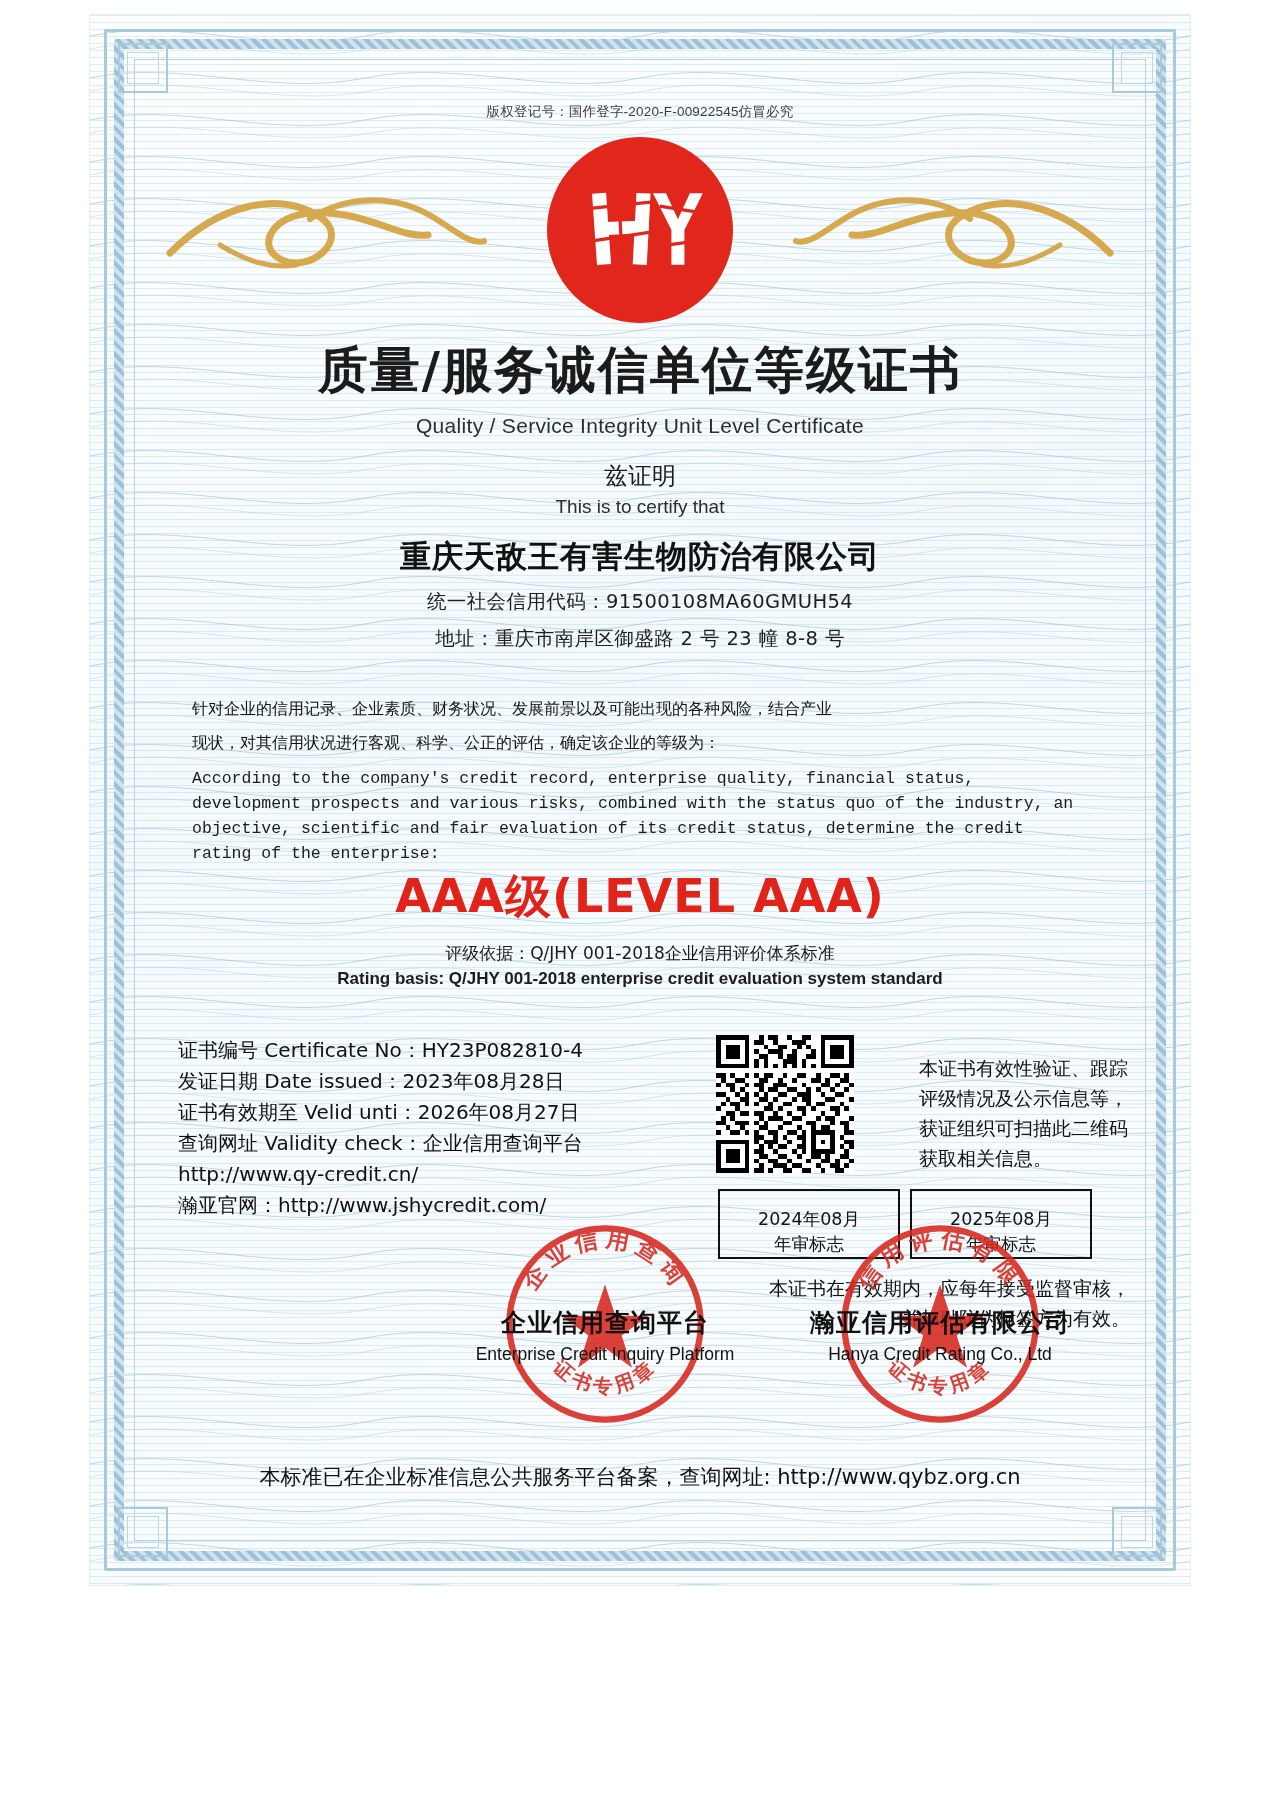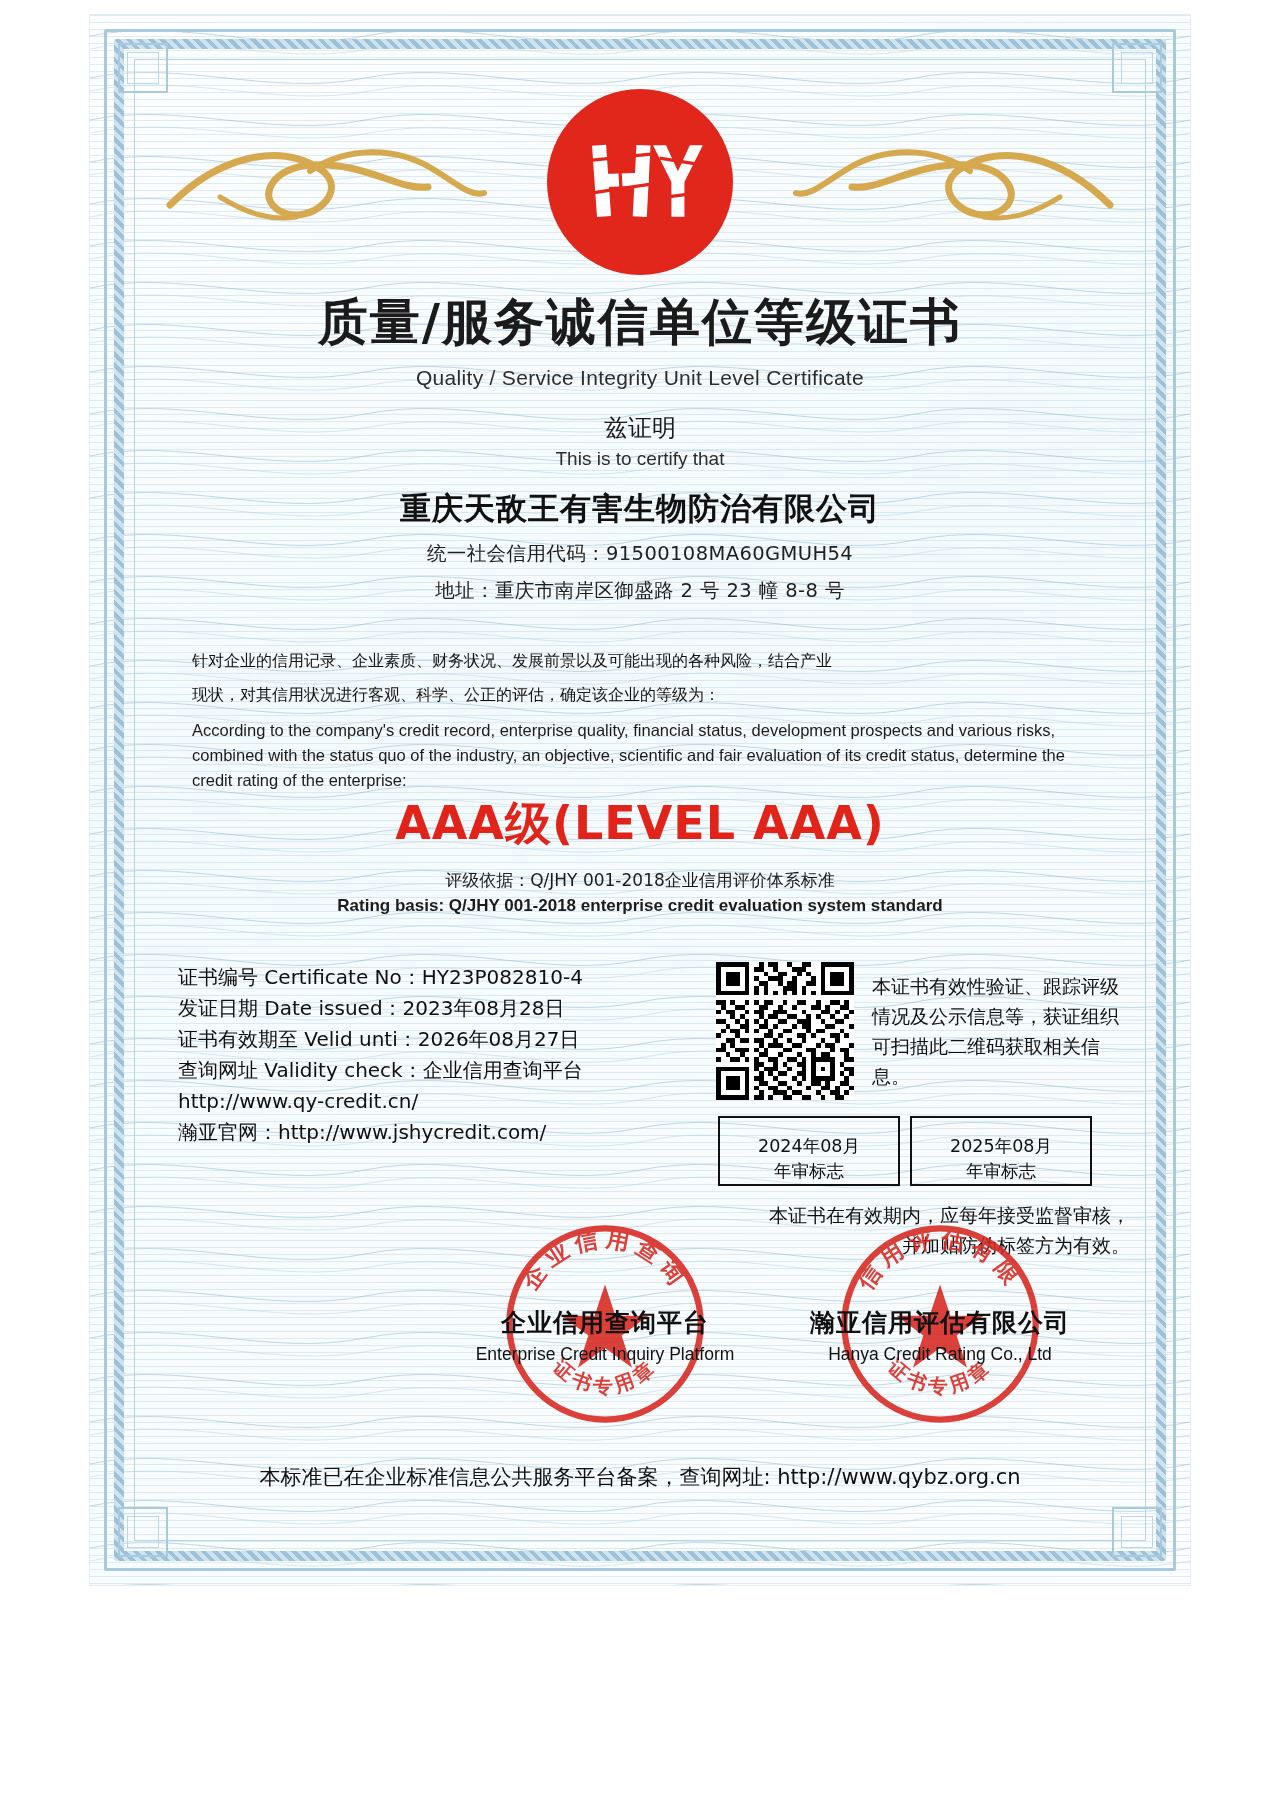--- a/index.html
+++ b/index.html
@@ -182,20 +182,21 @@
     color: #141414;
     text-align: justify;
     font-family: "DejaVu Sans", "Liberation Sans", sans-serif;
   }
   .body-en {
     font-size: 16.5px;
     line-height: 25px;
     color: #1c1c1c;
     margin-top: 6px;
     text-align: left;
+    font-family: Liberation Mono, monospace;
   }
 
   .level-line {
     text-align: center;
     font-size: 46px;
     font-weight: bold;
     color: #e2231a;
     letter-spacing: 1px;
     font-family: "DejaVu Sans", "Liberation Sans", sans-serif;
   }
@@ -233,21 +234,22 @@
     white-space: nowrap;
     font-family: "DejaVu Sans", "Liberation Sans", sans-serif;
   }
 
   .detail-right {
     flex: 1;
     padding-left: 6px;
   }
   .qr-row {
     display: flex;
-    align-items: center;
+    align-items: flex-end;
+    gap: 47px;
   }
   .qr-code {
     width: 138px;
     height: 138px;
     flex: 0 0 auto;
   }
   .qr-text {
     margin-left: 18px;
     font-size: 19px;
     line-height: 30px;
@@ -360,20 +362,21 @@
     </div>
   <div class="corner bl">
       <span></span>
     </div>
   <div class="corner br">
       <span></span>
     </div>
 
   <div id="content">
 
+    <div class="copyright-line">版权登记号：国作登字-2020-F-00922545仿冒必究</div>
 
     <div class="logo-row">
       <svg class="flourish left" viewBox="0 0 330 110">
         <path d="M10,70 C 60,20 120,8 160,34 C 192,55 150,92 120,76 C 96,63 112,32 152,30 C 205,27 240,56 268,52" fill="none" stroke="#d6a94e" stroke-width="7" stroke-linecap="round"></path>
         <path d="M150,36 C 186,12 236,10 276,36 C 300,51 312,62 324,58" fill="none" stroke="#d6a94e" stroke-width="6" stroke-linecap="round"></path>
         <path d="M60,62 C 86,78 110,86 136,82" fill="none" stroke="#d6a94e" stroke-width="5" stroke-linecap="round"></path>
       </svg>
 
       <div class="logo-badge">
         <svg viewBox="0 0 120 120" width="130" height="130">

